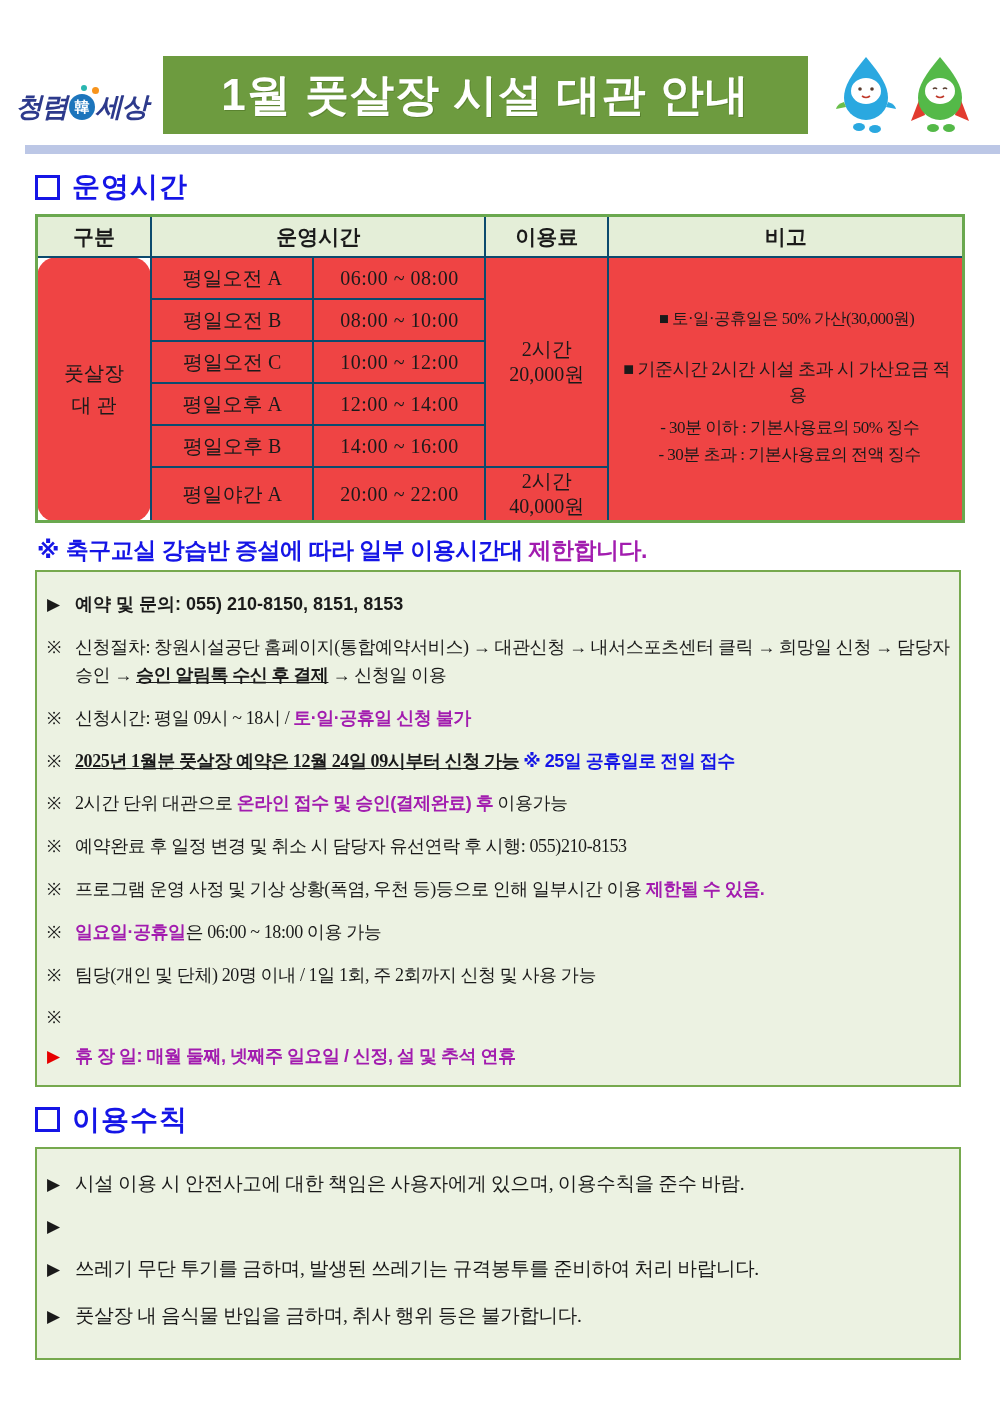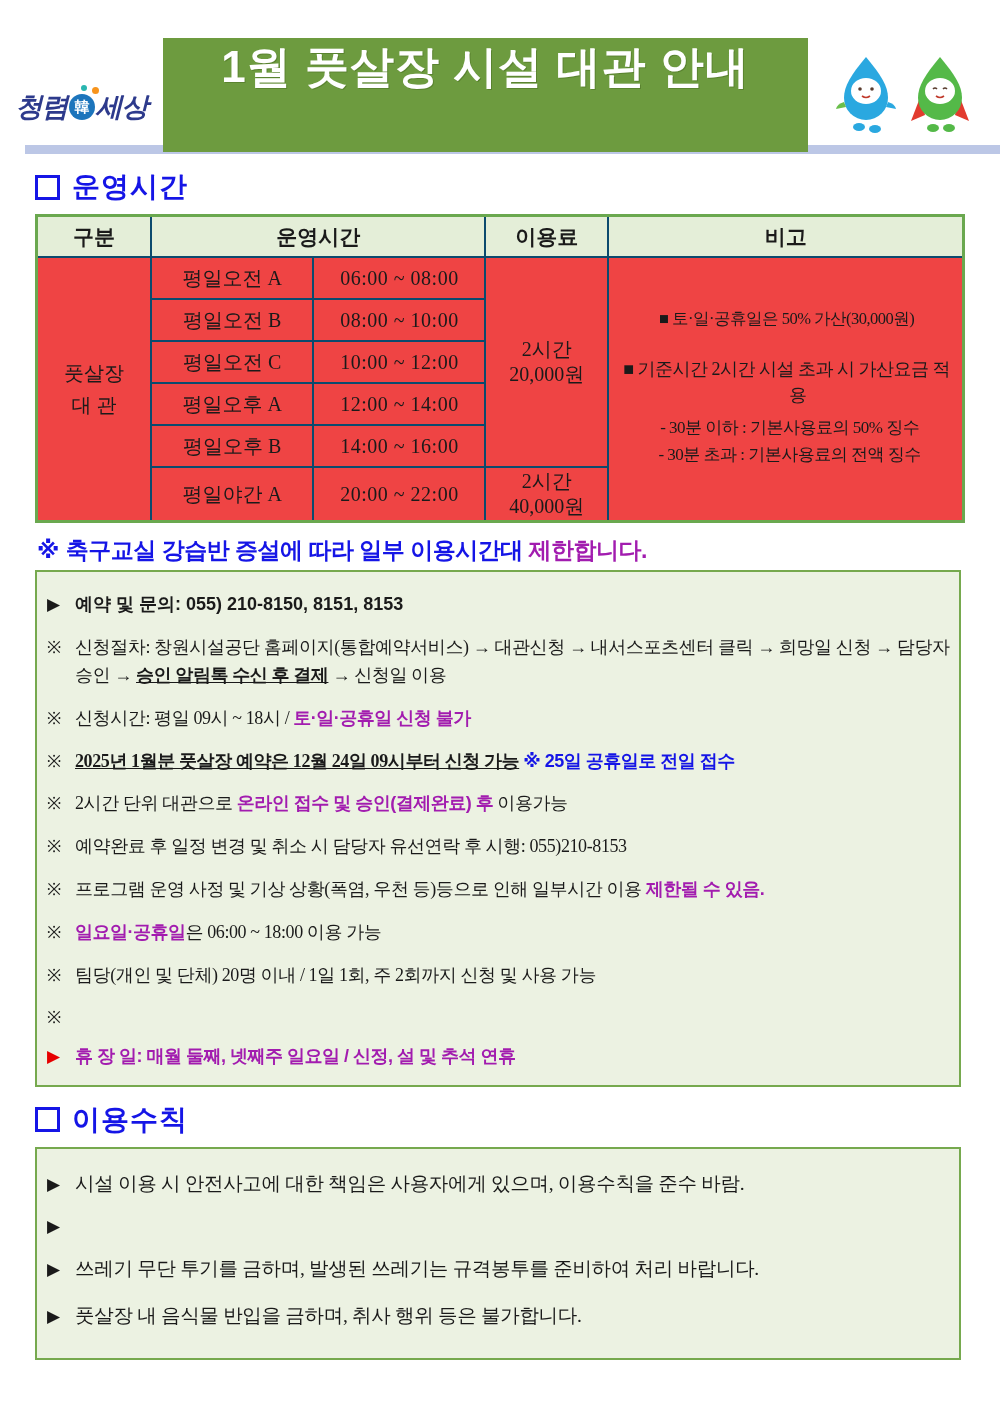--- a/index.html
+++ b/index.html
@@ -5,21 +5,21 @@
   html,body{margin:0;padding:0;background:#fff;}
   body{width:1000px;min-height:1415px;font-family:"Liberation Serif","DejaVu Serif",serif;color:#1a1a1a;position:relative;}
   .page{width:1000px;min-height:1415px;overflow:hidden;}
 
   
   .hdr{display:flex;align-items:center;margin-top:50px;height:90px;}
   .hdr-logo{width:163px;display:flex;justify-content:center;align-items:center;font-family:"Liberation Serif",serif;font-style:italic;font-weight:bold;color:#2d3a8c;font-size:27px;letter-spacing:-1px;white-space:nowrap;margin-top:24px;}
   .hdr-logo .circ{display:inline-flex;align-items:center;justify-content:center;width:26px;height:26px;border-radius:50%;background:#1c75bc;color:#fff;font-size:15px;font-style:normal;margin:0 1px;position:relative;}
   .hdr-logo .circ::after{content:"";position:absolute;top:-7px;right:-4px;width:7px;height:7px;border-radius:50%;background:#f7941d;}
   .hdr-logo .circ::before{content:"";position:absolute;top:-9px;right:8px;width:6px;height:6px;border-radius:50%;background:#2ab6b0;}
-  .hdr-band{flex:0 0 645px;height:114px;background:#6d9b3f;display:flex;justify-content:center;}
+  .hdr-band{flex:0 0 645px;height:78px;background:#6d9b3f;display:flex;align-items:center;justify-content:center;}
   .hdr-title{color:#fff;font-family:"Liberation Sans","DejaVu Sans",sans-serif;font-weight:bold;font-size:44px;letter-spacing:1px;white-space:nowrap;text-shadow:1px 1px 0 #5a8330;}
   .hdr-mascots{flex:1;display:flex;align-items:center;justify-content:center;gap:10px;}
 
   .divider{height:9px;background:#bcc7e6;margin:5px 0 0 25px;}
 
   
   .content{padding:0 35px;}
   .sec-h{display:flex;align-items:center;margin:14px 0 8px 0;font-family:"Liberation Sans","DejaVu Sans",sans-serif;font-weight:bold;font-size:28px;color:#1515e6;letter-spacing:1px;}
   .sec-h .sq{width:19px;height:19px;border:3px solid #1515e6;display:inline-block;margin-right:12px;}
 
@@ -110,21 +110,21 @@
       <thead>
         <tr>
           <th>구분</th>
           <th colspan="2">운영시간</th>
           <th>이용료</th>
           <th>비고</th>
         </tr>
       </thead>
       <tbody>
         <tr>
-          <td class="cat" rowspan="6" style="white-space: pre-line;">풋살장
+          <td class="cat" rowspan="6" style="white-space: pre-line; border-radius: 20px;">풋살장
 대  관</td>
           <td class="slot-name">평일오전 A</td>
           <td class="slot-time">06:00 ~ 08:00</td>
           <td class="fee" rowspan="5" style="white-space: pre-line;">2시간
 20,000원</td>
           <td class="remark" rowspan="6">
             <div class="rm-line rm-1">■ 토·일·공휴일은 50% 가산(30,000원)</div>
             <div class="rm-line rm-2">■ 기준시간 2시간 시설 초과 시 가산요금 적용</div>
             <div class="rm-line rm-3">- 30분 이하 : 기본사용료의 50% 징수</div>
             <div class="rm-line rm-4">- 30분 초과 : 기본사용료의 전액 징수</div>

